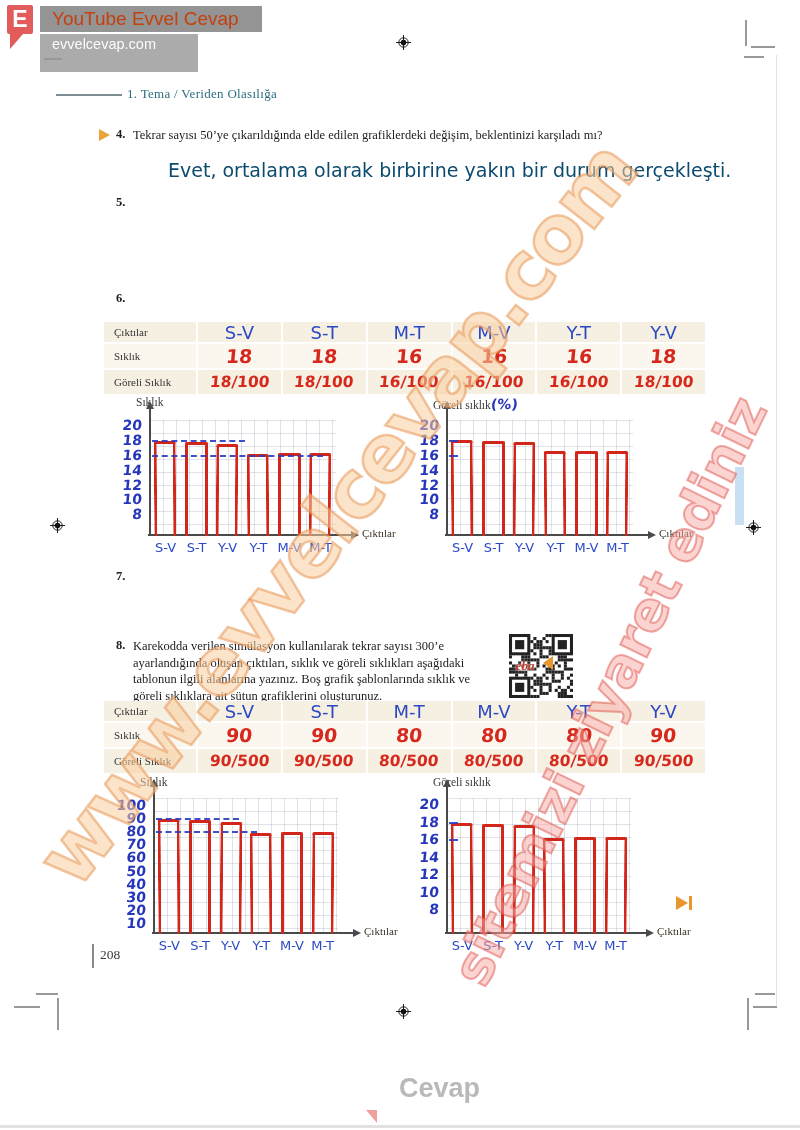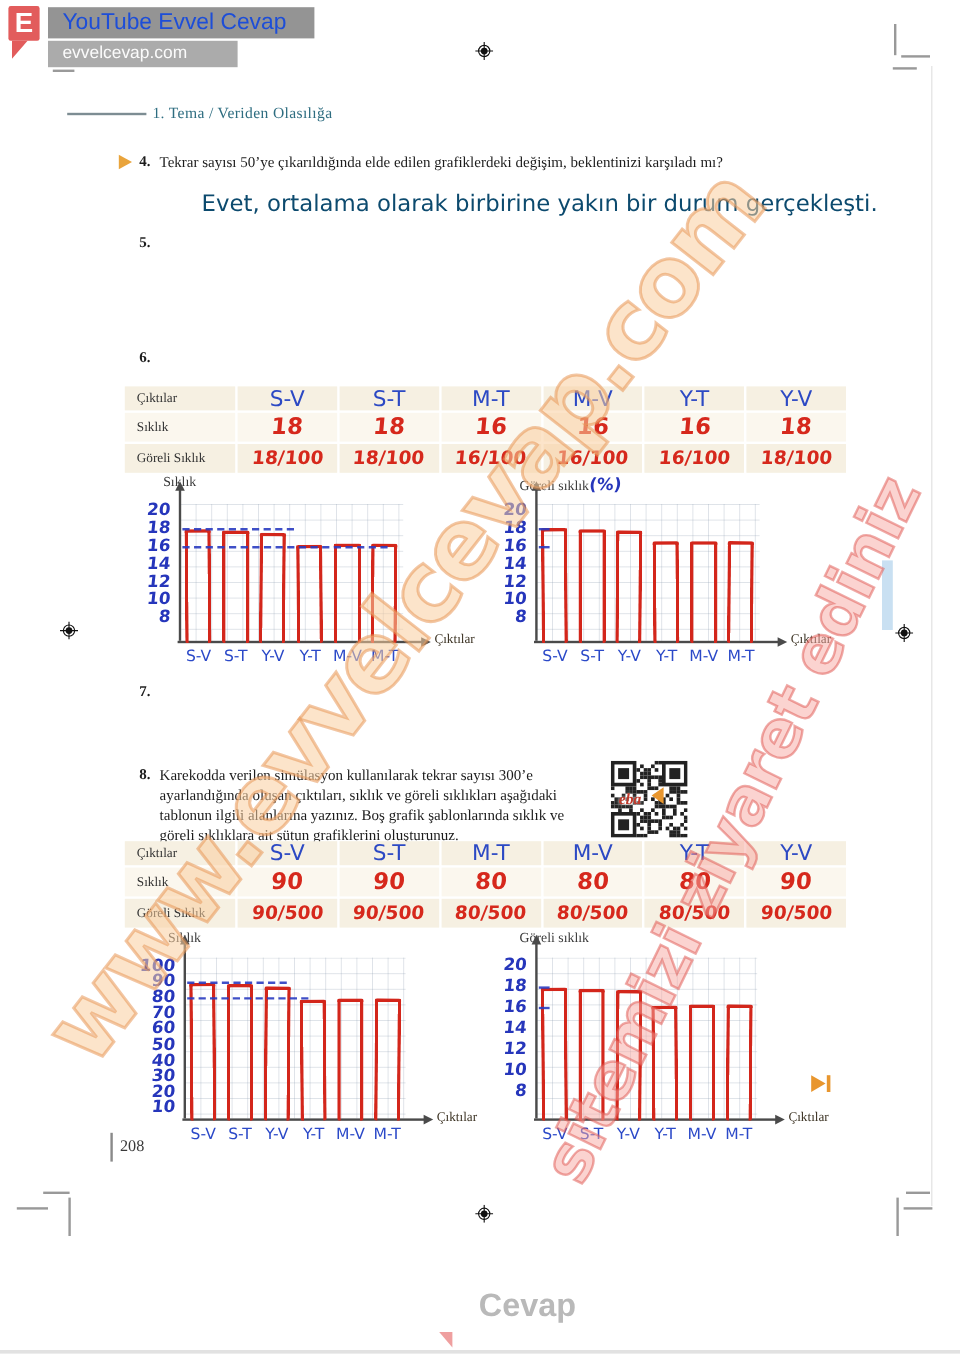--- a/index.html
+++ b/index.html
@@ -4,21 +4,21 @@
 <style>
   html,body{margin:0;padding:0;background:#ffffff;}
   body{width:800px;height:1130px;position:relative;font-family:"Liberation Serif",serif;}
   .page{position:absolute;inset:0;overflow:hidden;background:#fff;}
   .abs{position:absolute;}
 
   
   .logo-e{background:#e25c5c;color:#fff;font-family:"Liberation Sans",sans-serif;font-weight:bold;
           font-size:23px;display:flex;align-items:center;justify-content:center;border-radius:2px;z-index:60;}
   .logo-tail{width:0;height:0;border-top:15px solid #e25c5c;border-right:13px solid transparent;z-index:60;}
-  .logo-bar1{background:rgba(112,112,112,.75);color:#1d4ed8;font-family:"Liberation Sans",sans-serif;
+  .logo-bar1{background:rgba(112,112,112,.75);color:#c2410c;font-family:"Liberation Sans",sans-serif;
              font-size:19px;line-height:26px;padding-left:12px;z-index:60;}
   .logo-bar2{background:rgba(150,150,150,.8);color:#fbfbfb;font-family:"Liberation Sans",sans-serif;
              font-size:14.5px;line-height:21px;padding-left:12px;z-index:60;}
 
   .gray-line{background:#9a9a9a;}
   .crop{background:#999;}
 
   .page-title{font-size:13px;color:#2e6d80;letter-spacing:.3px;}
   .title-rule{background:#7d8d93;height:1.5px;}
 
@@ -84,21 +84,21 @@
   .regmark{position:absolute;width:15px;height:15px;}
 </style>
 </head>
 <body>
 
 <div class="page">
 
   <div class="abs logo-e" style="left:7px;top:5px;width:26px;height:29px;">E</div>
   <div class="abs logo-tail" style="left:10px;top:34px;"></div>
   <div class="abs logo-bar1" style="left:40px;top:6px;width:210px;height:26px;">YouTube Evvel Cevap</div>
-  <div class="abs logo-bar2" style="left:40px;top:34px;width:146px;height:22px;">evvelcevap.com</div>
+  <div class="abs logo-bar2" style="left:40px;top:34px;width:146px;height:38px;">evvelcevap.com</div>
   <div class="abs gray-line" style="left:44px;top:58px;width:18px;height:2px;"></div>
 
   <svg class="regmark" style="left:396px;top:35px;" viewBox="0 0 16 16">
       <line x1="8" y1="0" x2="8" y2="16" stroke="#111" stroke-width="1"></line>
       <line x1="0" y1="8" x2="16" y2="8" stroke="#111" stroke-width="1"></line>
       <circle cx="8" cy="8" r="5" fill="none" stroke="#111" stroke-width="1"></circle>
       <circle cx="8" cy="8" r="3" fill="#111"></circle>
     </svg>
   <svg class="regmark" style="left:50px;top:518px;" viewBox="0 0 16 16">
       <line x1="8" y1="0" x2="8" y2="16" stroke="#111" stroke-width="1"></line>

